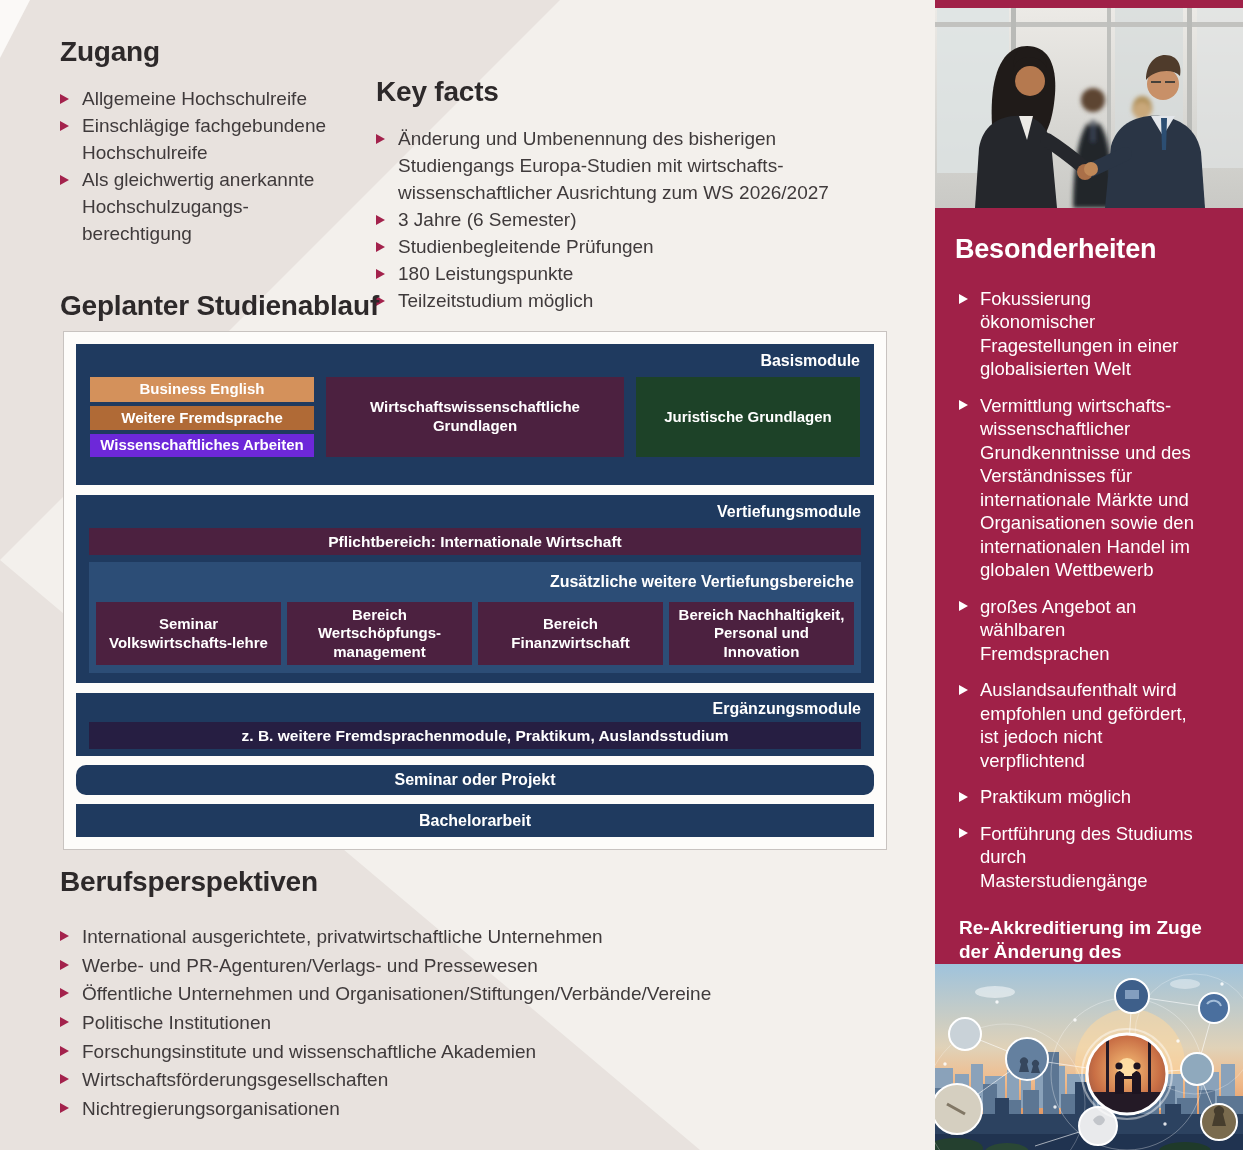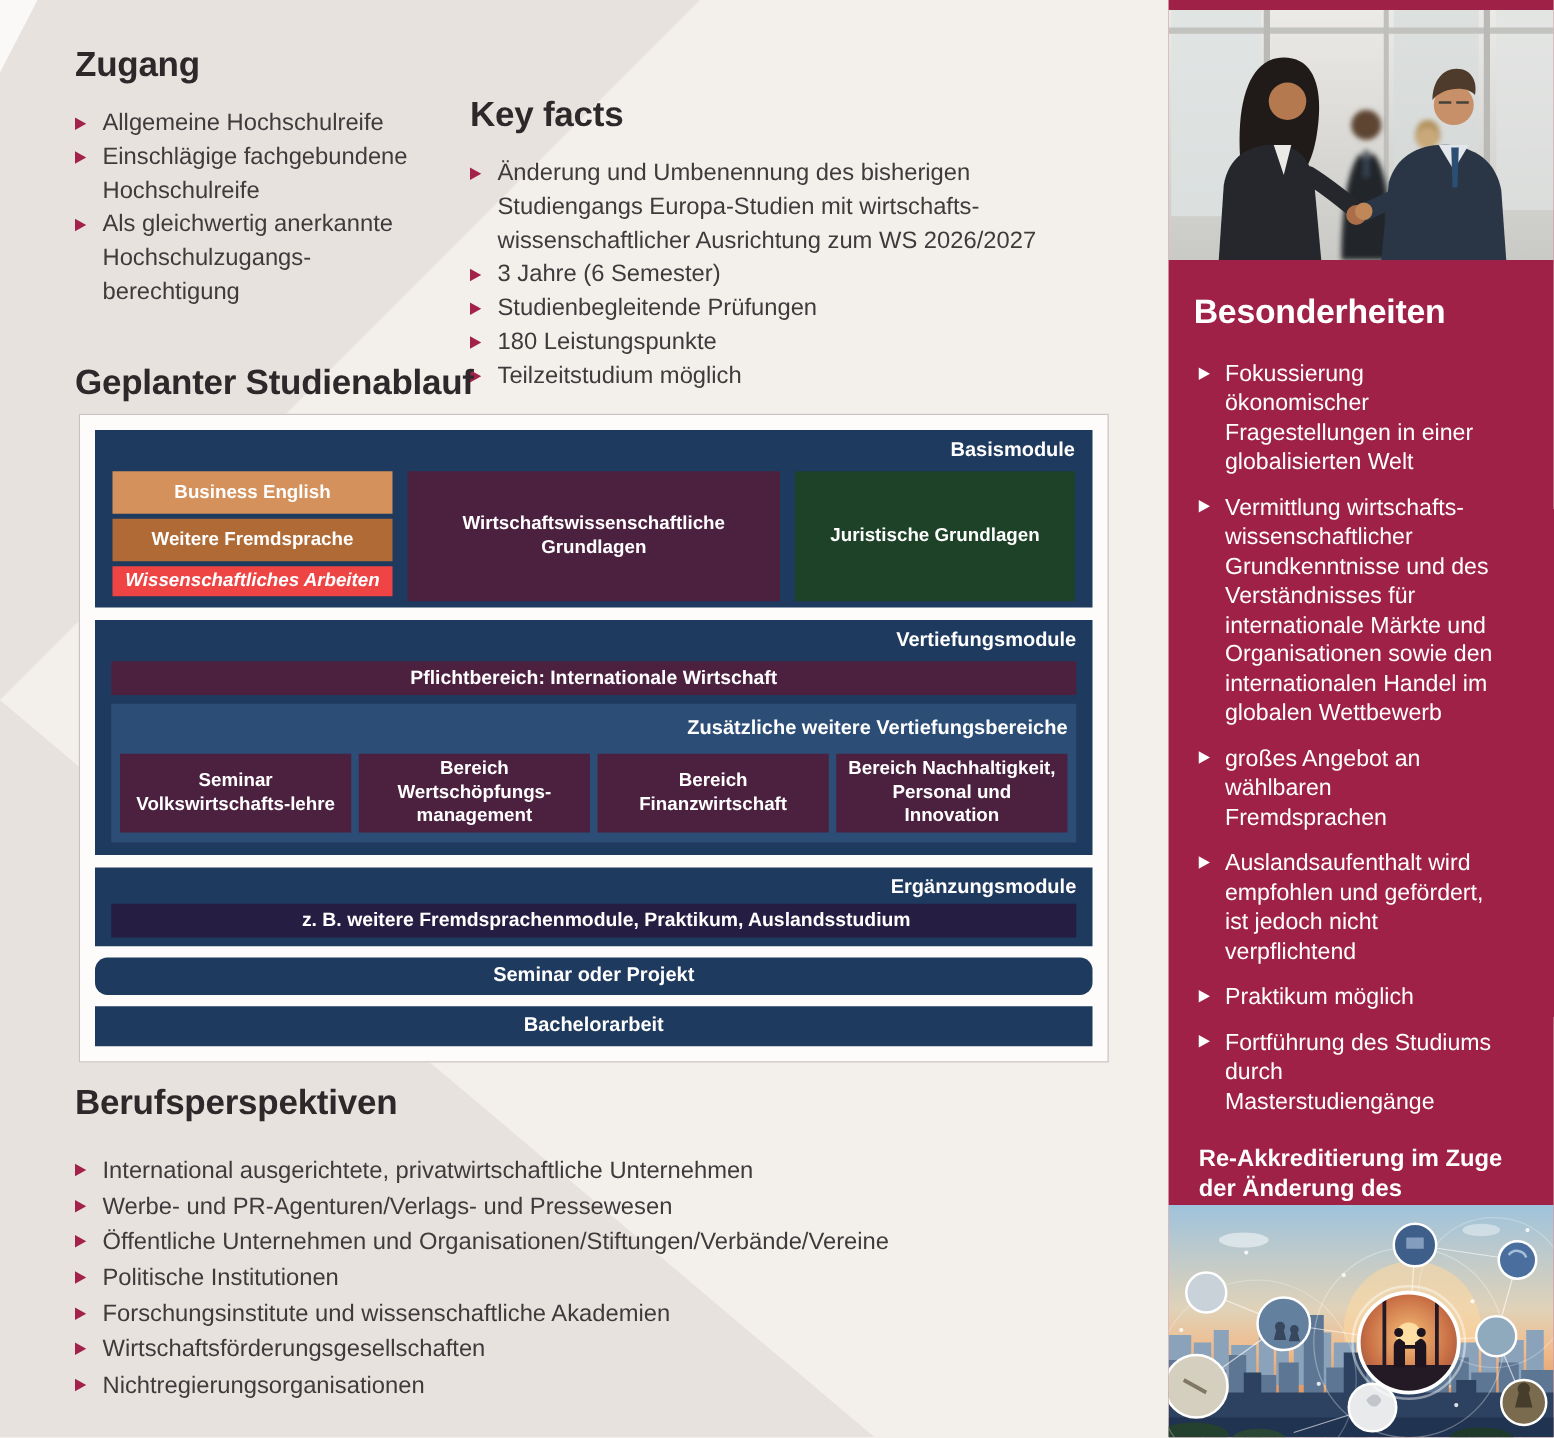--- a/index.html
+++ b/index.html
@@ -26,27 +26,27 @@
   
   .diagram { position:absolute; left:63px; top:331px; width:824px; height:519px;
              background:#fdfcfa; border:1px solid #c8c3c0; padding:12px;
              display:flex; flex-direction:column; }
   .navy  { background:#1f3a5f; color:#fff; }
   .box-title { text-align:right; font-weight:700; font-size:16px; line-height:20px; }
   .blk { display:flex; align-items:center; justify-content:center; text-align:center;
          font-weight:700; font-size:15px; line-height:1.25; color:#fff; padding:2px 6px; }
   .c-orange-l { background:#d4915b; }
   .c-orange-d { background:#b06a36; }
-  .c-magenta  { background:#ef4444;font-style:italic; }
+  .c-magenta  { background:#6d28d9; }
   .c-maroon   { background:#4c2140; }
   .c-green    { background:#1d4228; }
   .c-indigo   { background:#261e42;padding-left:20px; }
 
   .basis { height:142px; padding:7px 14px 10px; }
-  .basis-row { display:flex; gap:12px; margin-top:6px; height:104px; }
+  .basis-row { display:flex; gap:12px; margin-top:6px; height:80px; }
   .basis-left { width:224px; display:flex; flex-direction:column; gap:4px; }
   .basis-left .blk:nth-child(1){ height:34px; }
   .basis-left .blk:nth-child(2){ height:34px; }
   .basis-left .blk:nth-child(3){ height:24px; }
   .basis-mid { flex:1; }
   .basis-right { width:224px; }
 
   .vertief { height:189px; margin-top:10px; padding:7px 13px 10px; }
   .pf-bar { height:27px; margin-top:6px; display:flex; align-items:center; justify-content:center;
             font-weight:700; font-size:15.5px; }

